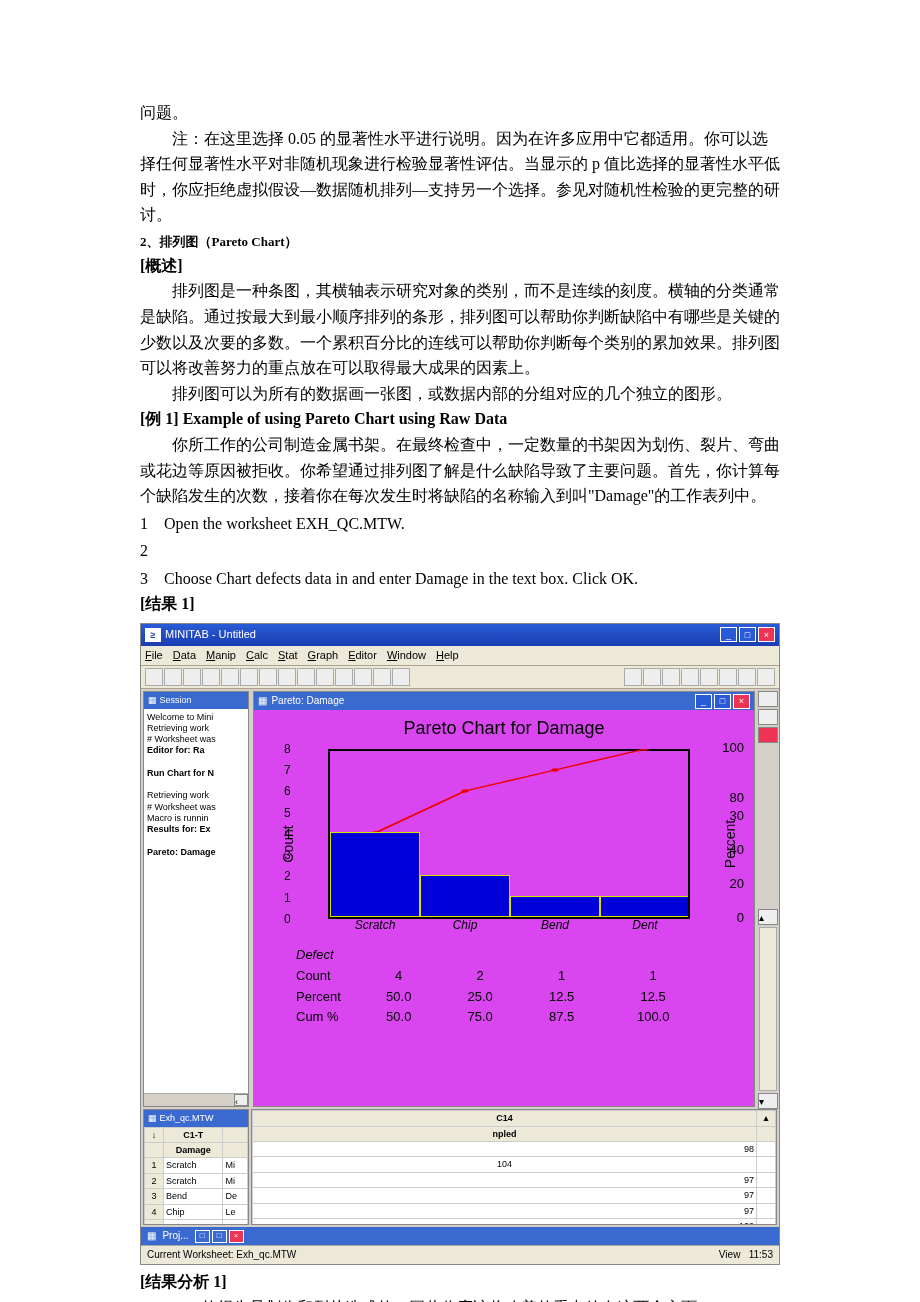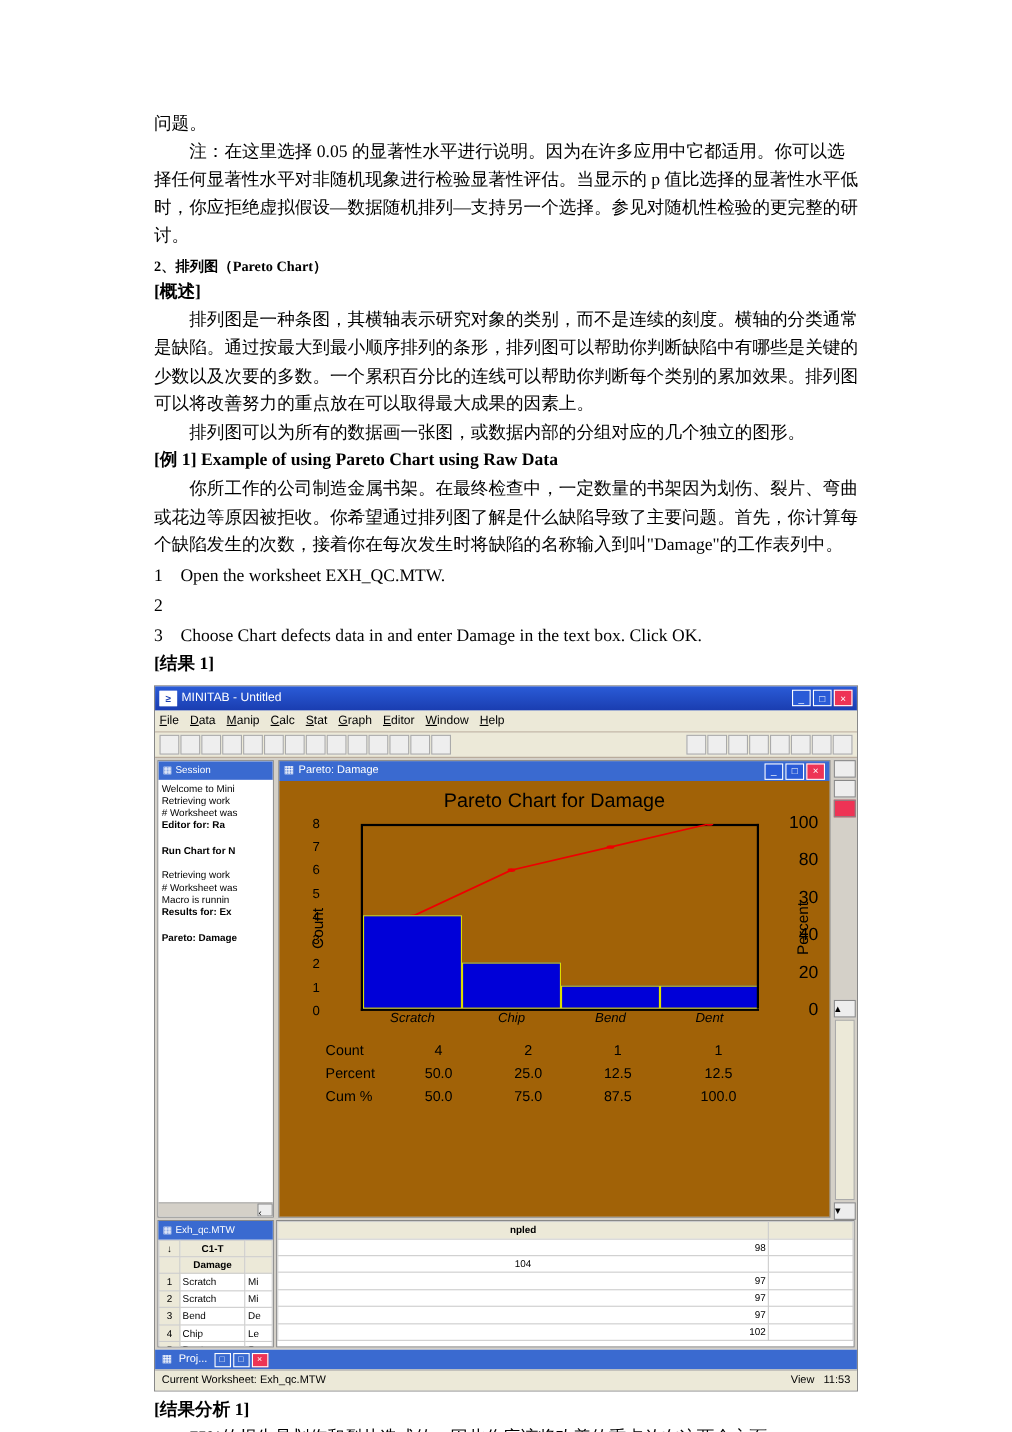--- a/index.html
+++ b/index.html
@@ -33,21 +33,21 @@
   .tb-btn { width:16px; height:16px; border:1px solid #aaa; background:#eee;}
   .mdi-area { display:flex; height:420px; position:relative; background:#d4d0c8;}
   .session-pane { width:104px; background:#fff; border:1px solid #888; margin:2px; display:flex; flex-direction:column; font-size:9px; overflow:hidden;}
   .session-title { background:#3a6ad0; color:#fff; padding:1px 4px; display:flex; align-items:center; gap:3px;}
   .session-body { padding:3px; flex:1; background:#fff; color:#000; line-height:1.25;}
   .session-body .b { font-weight:bold; }
   .session-scroll { height:12px; background:#d4d0c8; border-top:1px solid #aaa; display:flex; align-items:center; justify-content:flex-end;}
   .chart-window { flex:1; margin:2px; display:flex; flex-direction:column; border:1px solid #888;}
   .chart-titlebar { background:#3a6ad0; color:#fff; padding:1px 4px; display:flex; justify-content:space-between; align-items:center;}
   .chart-titlebar .win-btns .win-btn { border-color:#fff; }
-  .chart-body { flex:1; background:#a16207; position:relative;}
+  .chart-body { flex:1; background:#d946ef; position:relative;}
   .right-rail { width:22px; background:#d4d0c8; display:flex; flex-direction:column; gap:2px; align-items:center; padding-top:2px;}
   .right-rail .mini-btn{ width:18px; height:14px; border:1px solid #888; background:#eee;}
   .worksheet-area { height:118px; display:flex; background:#d4d0c8;}
   .ws-left { width:104px; margin:0 2px 2px 2px; border:1px solid #888; background:#fff; display:flex; flex-direction:column; font-size:9px;}
   .ws-title { background:#3a6ad0; color:#fff; padding:1px 4px; display:flex; align-items:center; gap:3px;}
   .ws-grid { flex:1; overflow:hidden; }
   .ws-grid table { border-collapse:collapse; width:100%; font-size:9px;}
   .ws-grid th, .ws-grid td { border:1px solid #ccc; padding:0 2px; height:13px; text-align:left;}
   .ws-grid th { background:#ece9d8; text-align:center;}
   .ws-grid td.rh { background:#ece9d8; text-align:center; width:14px;}
@@ -62,21 +62,21 @@
   .statusbar { background:#ece9d8; border-top:1px solid #aaa; padding:1px 6px; font-size:10px; display:flex; justify-content:space-between;}
   
   .chart-title { text-align:center; font-size:18px; font-family:Arial,sans-serif; padding-top:4px;}
   .chart-canvas { position:relative; margin:6px 40px 0 50px; height:190px;}
   .plot-rect { position:absolute; left:24px; top:0; right:24px; bottom:20px; border:2px solid #000; border-right:none; border-top:none;}
   .plot-rect::after{content:"";position:absolute;top:0;right:0;bottom:0;border-right:2px solid #000;}
   .plot-rect::before{content:"";position:absolute;top:0;left:0;right:0;border-top:2px solid #000;}
   .y-label-left { position:absolute; left:-34px; top:50%; transform:translateY(-50%) rotate(-90deg); font-size:14px; font-family:Arial;}
   .y-label-right { position:absolute; right:-40px; top:50%; transform:translateY(-50%) rotate(-90deg); font-size:14px; font-family:Arial;}
   .ytick-left { position:absolute; left:-20px; font-size:12px; transform:translateY(50%);}
-  .ytick-right { position:absolute; right:-30px; font-size:16px; transform:translateY(50%);}
+  .ytick-right { position:absolute; right:-30px; font-size:13px; transform:translateY(50%);}
   .bar { position:absolute; bottom:0; background:#0000d8; border:1px solid #dd0; box-sizing:border-box;}
   .cum-line { position:absolute; left:0; top:0; width:100%; height:100%; pointer-events:none;}
   .chart-table { margin:6px 50px 8px 40px; font-size:13px; font-family:Arial;}
   .chart-table table { width:100%; border-collapse:collapse;}
   .chart-table td { text-align:center; padding:0 2px;}
   .chart-table td.label-col { text-align:left; width:60px; font-style:italic;}
   .xtick { position:absolute; bottom:-18px; font-size:12px; font-style:italic; transform:translateX(-50%);}
   .minitab-icon { width:14px; height:12px; background:#fff; color:#1a3db0; display:inline-flex;align-items:center;justify-content:center; font-weight:bold; font-size:9px; border:1px solid #fff;}
 </style>
 </head>
@@ -207,26 +207,33 @@
             <div class="ytick-left" style="bottom: 83.75px;">3</div>
             <div class="ytick-left" style="bottom: 105px;">4</div>
             <div class="ytick-left" style="bottom: 126.25px;">5</div>
             <div class="ytick-left" style="bottom: 147.5px;">6</div>
             <div class="ytick-left" style="bottom: 168.75px;">7</div>
             <div class="ytick-left" style="bottom: 190px;">8</div>
             <div class="ytick-right" style="bottom: 20px;">0</div>
             <div class="ytick-right" style="bottom: 54px;">20</div>
             <div class="ytick-right" style="bottom: 88px;">40</div>
             <div class="ytick-right" style="bottom: 122px;">30</div>
-            <div class="ytick-right" style="bottom: 156px;">80</div>
+            <div class="ytick-right" style="bottom: 140px;">80</div>
             <div class="ytick-right" style="bottom: 190px;">100</div>
           </div>
         <div class="chart-table" id="chart-table">
             <table>
               <tbody>
+                <tr>
+                  <td class="label-col">Defect</td>
+                  <td></td>
+                  <td></td>
+                  <td></td>
+                  <td></td>
+                </tr>
                 <tr>
                   <td class="label-col" style="font-style:normal">Count</td>
                   <td>4</td>
                   <td>2</td>
                   <td>1</td>
                   <td>1</td>
                 </tr>
                 <tr>
                   <td class="label-col" style="font-style:normal">Percent</td>
                   <td>50.0</td>
@@ -302,20 +309,24 @@
                 <td>Sc</td>
               </tr>
             </tbody>
           </table>
       </div>
     </div>
     <div class="ws-right">
       <table id="ws-right-table">
           <tbody>
             <tr>
+              <th>C14</th>
+              <th style="width:14px">▴</th>
+            </tr>
+            <tr>
               <th>npled</th>
               <th></th>
             </tr>
             <tr>
               <td style="text-align:right">98</td>
               <td></td>
             </tr>
             <tr>
               <td style="">104</td>
               <td></td>

